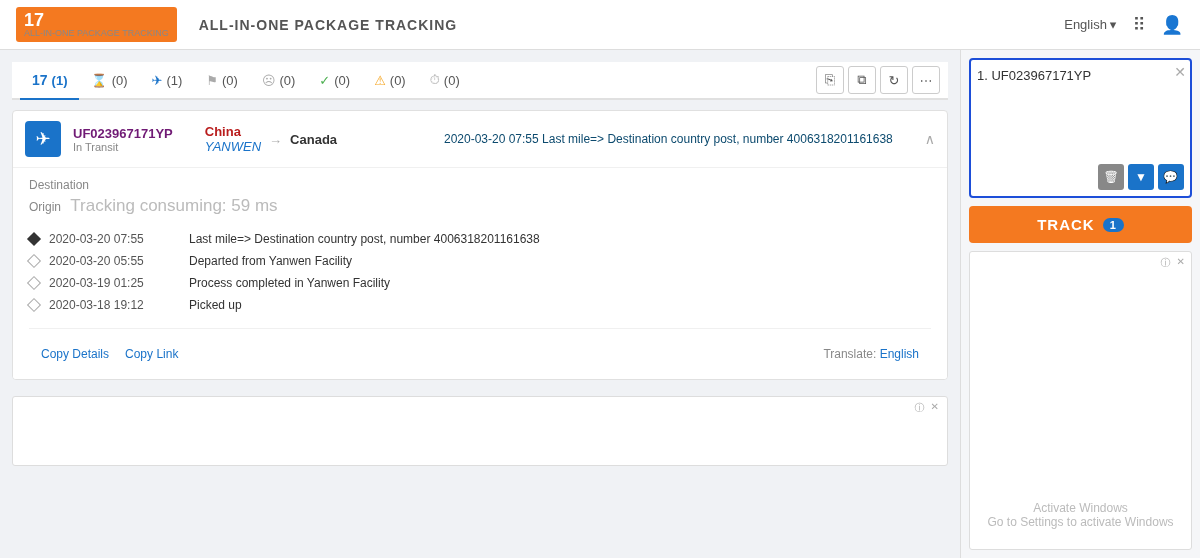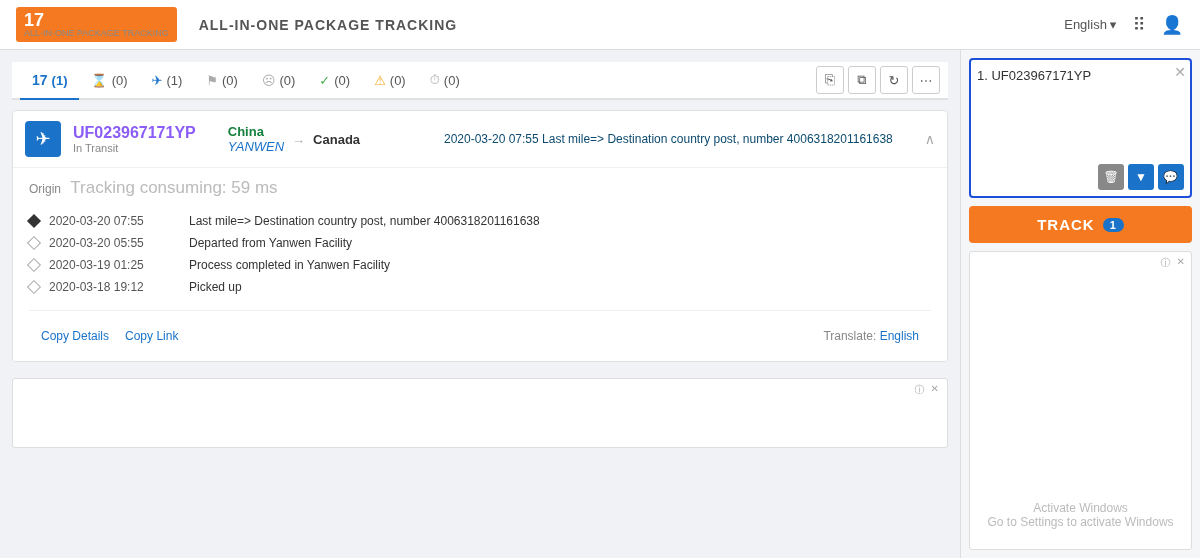--- a/index.html
+++ b/index.html
@@ -158,35 +158,35 @@
       color: #fff;
       font-size: 18px;
       flex-shrink: 0;
     }
     .package-info {
       display: flex;
       flex-direction: column;
     }
     .tracking-num {
       font-weight: bold;
-      color: #8b5cf6;
-      font-size: 16px;
+      color: #701a75;
+      font-size: 13px;
     }
     .status-label {
       font-size: 11px;
       color: #888;
     }
     .route-info {
       display: flex;
       align-items: center;
       gap: 8px;
       margin-left: 20px;
       font-size: 13px;
     }
-    .route-from { font-weight: bold; color: #15803d; }
+    .route-from { font-weight: bold; color: #b91c1c; }
     .route-arrow { color: #aaa; }
     .route-to { font-weight: bold; color: #333; }
     .carrier-name { font-size: 13px; color: #1a73c9; font-style: italic; }
     .last-event {
       margin-left: auto;
       font-size: 12px;
       color: #0c4a6e;
       flex: 1;
       text-align: right;
       padding-right: 20px;
@@ -491,20 +491,21 @@
         </div>
         <div class="last-event">
           <span>2020-03-20 07:55</span>
           <span> </span>
           <span>Last mile=&gt; Destination country post, number 4006318201161638</span>
         </div>
         <span class="expand-btn">∧</span>
       </div>
 
       <div class="package-details">
+        <div class="destination-label">Destination</div>
         <div class="origin-label">
           <span>Origin</span>
           <span class="tracking-ms">Tracking consuming: 59 ms</span>
         </div>
 
         <ul class="events-list">
 
           <li class="event-item">
             <div class="event-diamond filled"></div>
             <span class="event-date">2020-03-20 07:55</span>

